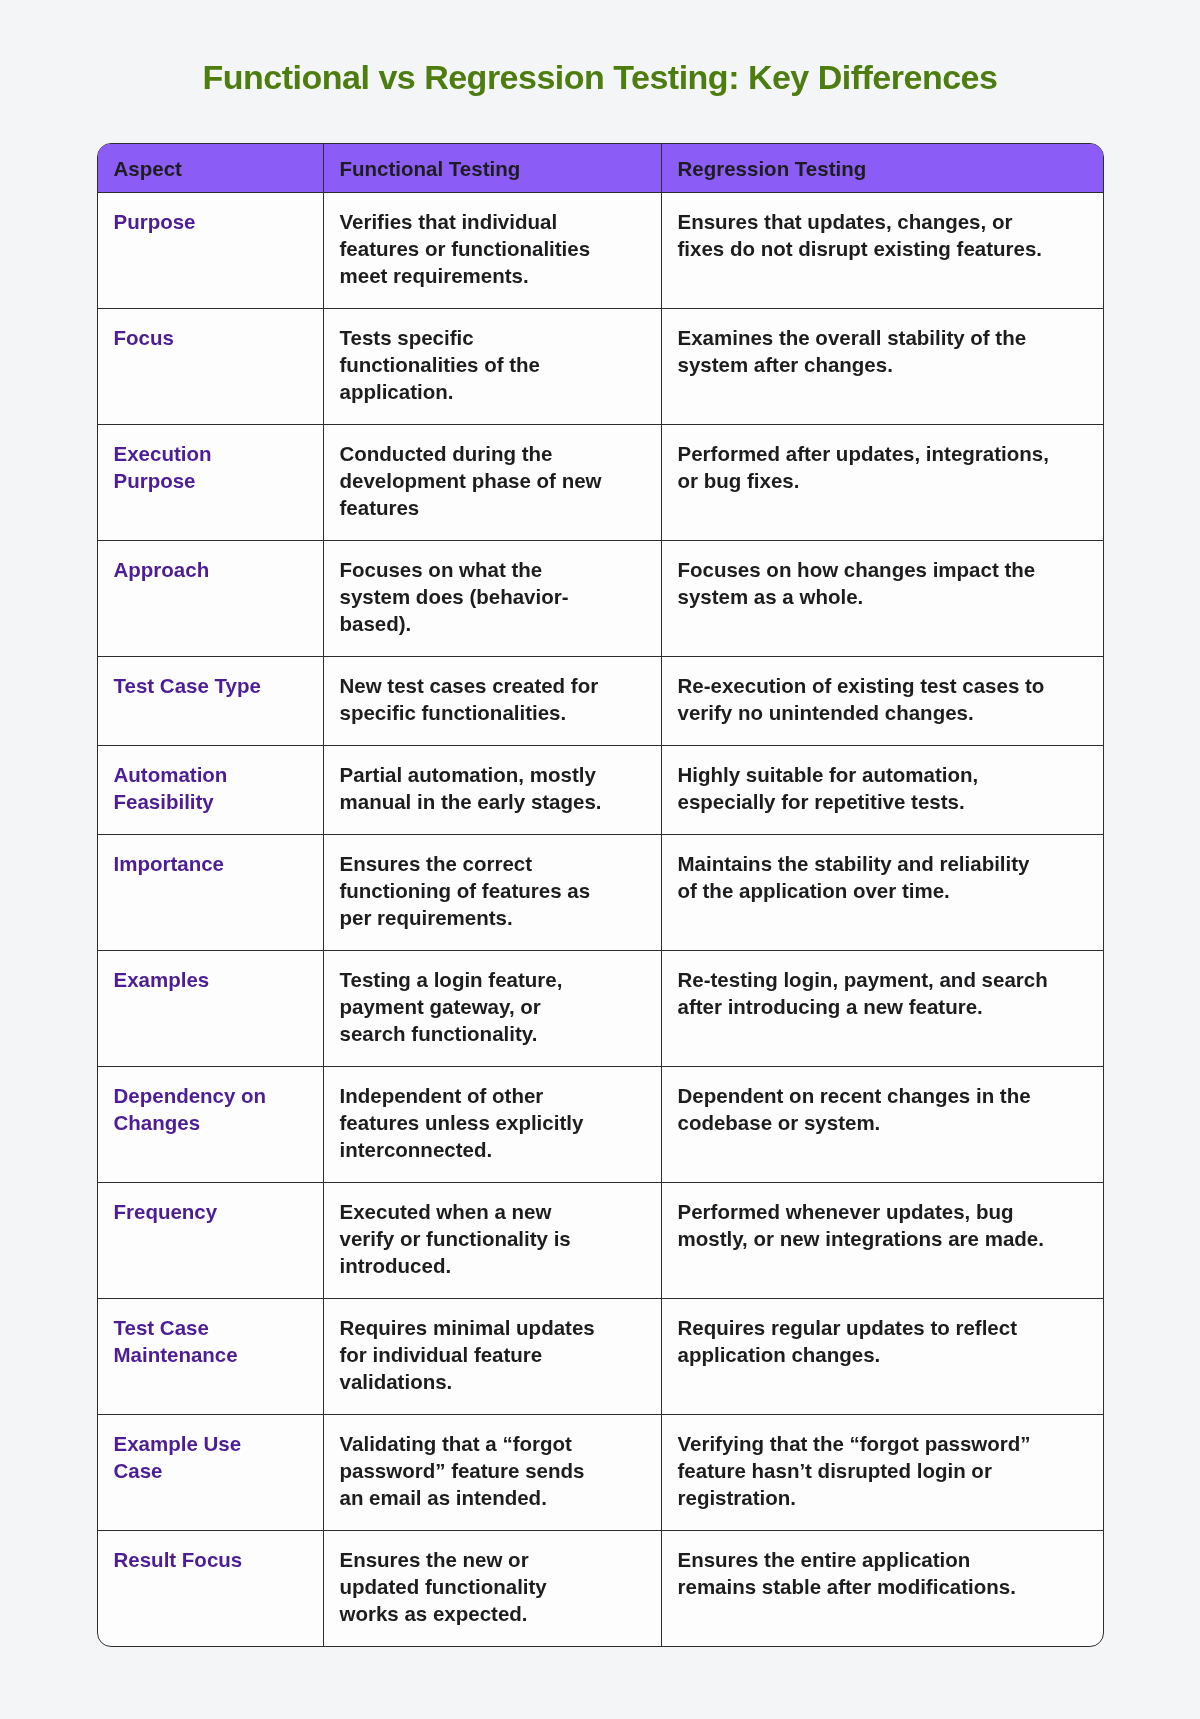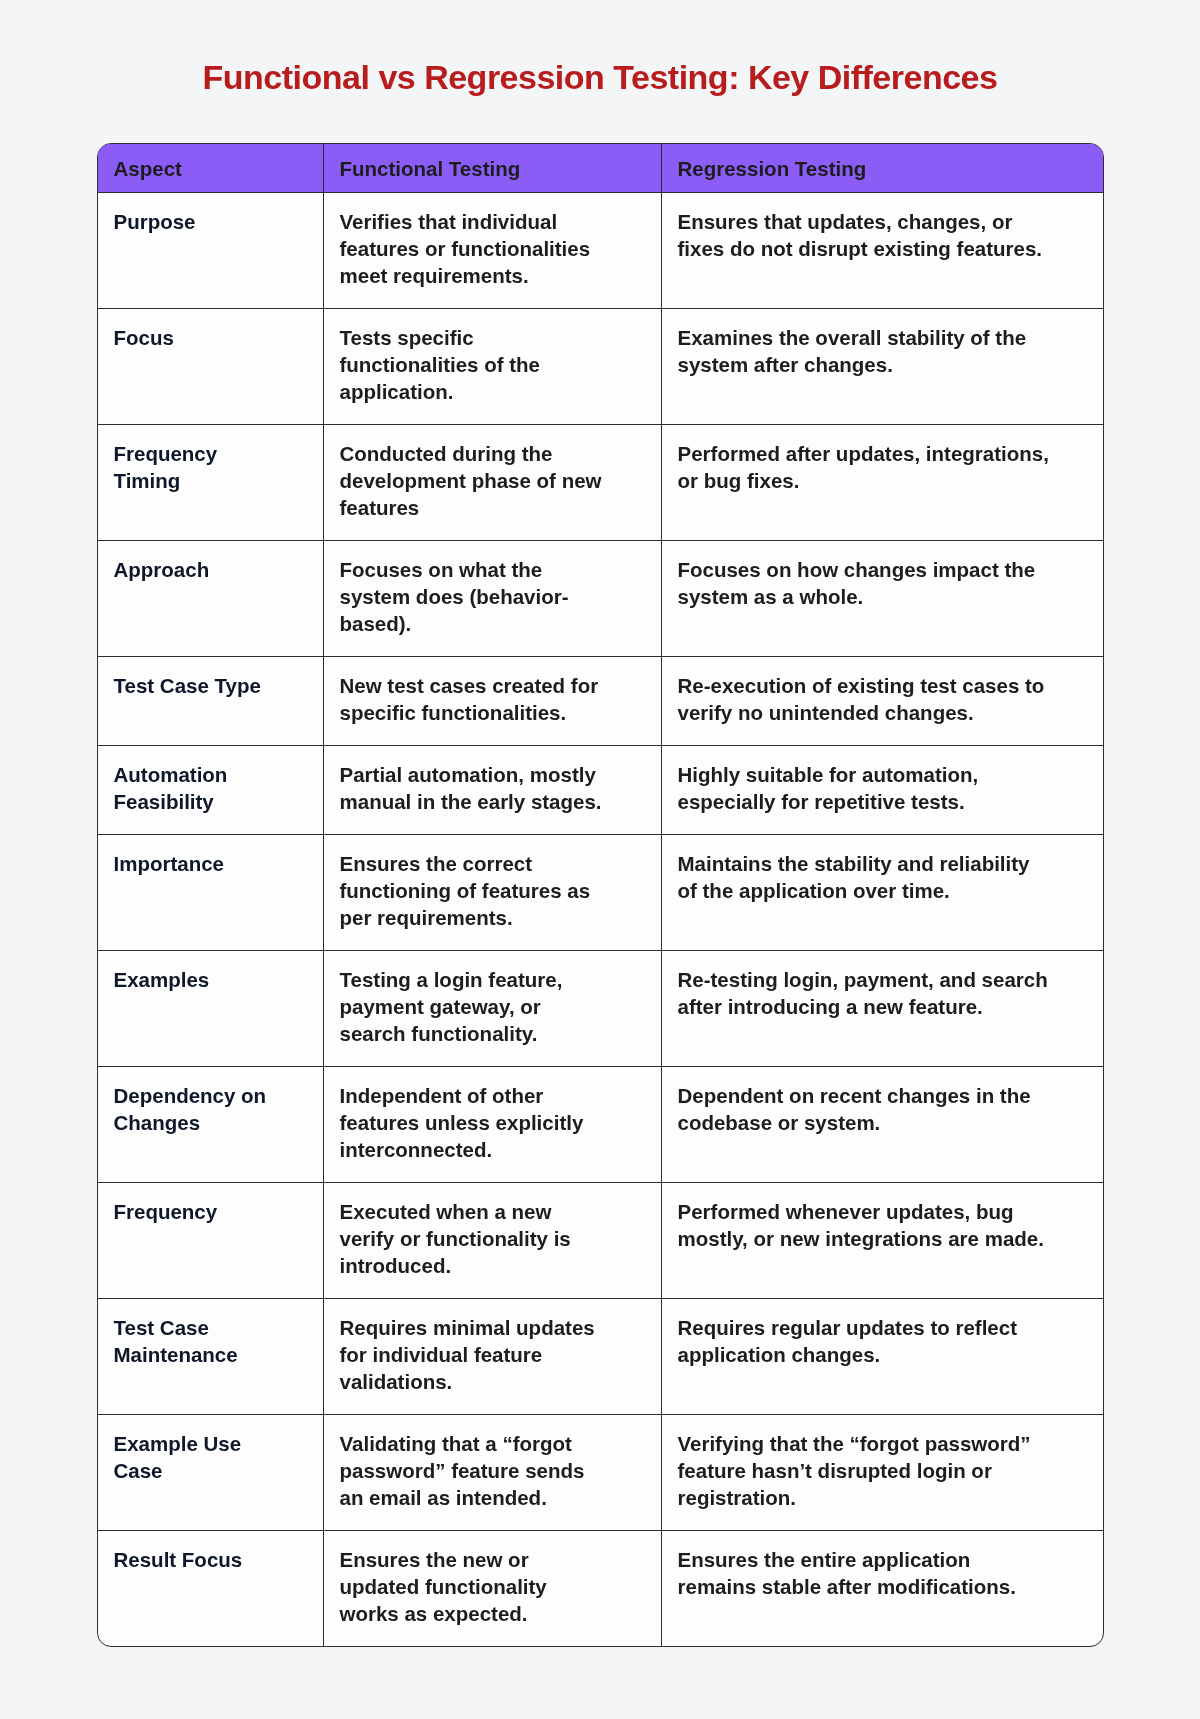--- a/index.html
+++ b/index.html
@@ -13,21 +13,21 @@
   .page {
     width: 1200px;
     height: 1719px;
     padding-top: 58px;
   }
   .page-title {
     text-align: center;
     font-size: 34px;
     font-weight: 700;
     letter-spacing: -0.5px;
-    color: #b91c1c;
+    color: #4d7c0f;
     margin-bottom: 46px;
   }
   table.compare {
     width: 1005px;
     margin: 0 auto;
     border-collapse: separate;
     border-spacing: 0;
     table-layout: fixed;
     background: #fdfdfd;
     border: 1.5px solid #2e2e30;
@@ -55,21 +55,21 @@
   td {
     padding: 15px 16px 19px 16px;
     border-bottom: 1px solid #2e2e30;
     font-weight: bold;
   }
   tr:last-child td { border-bottom: none; }
   tr:last-child td:first-child { border-bottom-left-radius: 12px; }
   tr:last-child td:last-child  { border-bottom-right-radius: 12px; }
   td.cell-aspect {
     font-weight: 700;
-    color: #0f172a;
+    color: #4c1d95;
     padding-right: 44px;
   }
   td.cell-functional { padding-right: 52px; }
   td.cell-regression { padding-right: 50px; margin-top: 18px; }
 </style>
 </head>
 <body>
 
 <div class="page">
   <h1 class="page-title">Functional vs Regression Testing: Key Differences</h1>
@@ -95,21 +95,21 @@
   </tr>
 
   <tr>
     <td class="cell-aspect">Focus</td>
     <td class="cell-functional">Tests specific functionalities of the application.</td>
     <td class="cell-regression">Examines the overall stability of the system after changes.</td>
   </tr>
 
 
   <tr>
-    <td class="cell-aspect">Frequency Timing</td>
+    <td class="cell-aspect">Execution Purpose</td>
     <td class="cell-functional">Conducted during the development phase of new features</td>
     <td class="cell-regression">Performed after updates, integrations, or bug fixes.</td>
   </tr>
 
   <tr>
     <td class="cell-aspect">Approach</td>
     <td class="cell-functional">Focuses on what the system does (behavior-based).</td>
     <td class="cell-regression">Focuses on how changes impact the system as a whole.</td>
   </tr>
 

